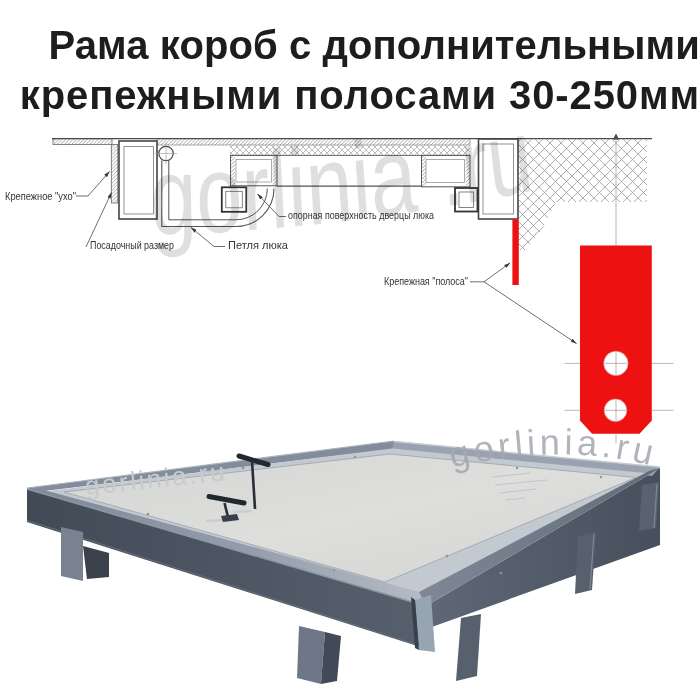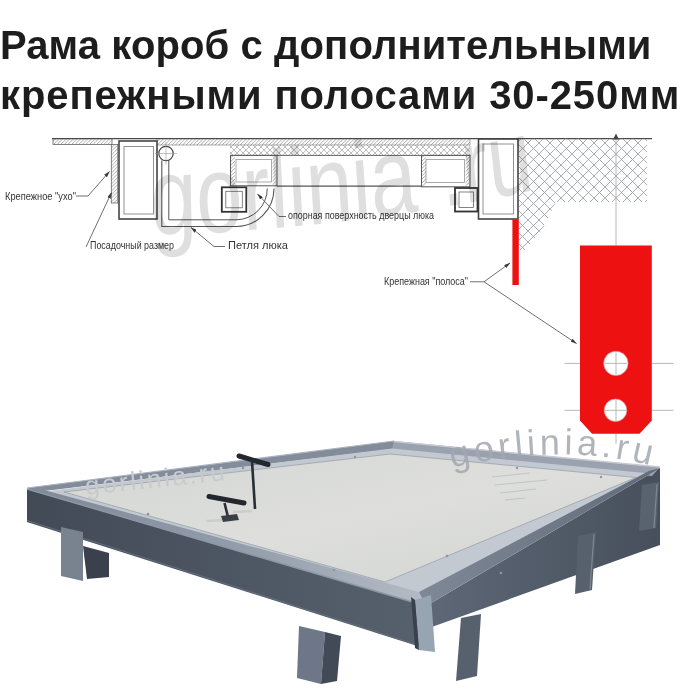--- a/index.html
+++ b/index.html
@@ -1,18 +1,18 @@
 <!DOCTYPE html>
 <html><head>
 <meta charset="utf-8">
 <style>
   html,body{margin:0;padding:0;}
   body{width:700px;height:700px;background:#ffffff;overflow:hidden;position:relative;
        font-family:"Liberation Sans", sans-serif;}
-  #title{position:absolute;left:0;top:0;width:700px;text-align:left;
+  #title{position:absolute;left:0;top:0;width:700px;text-align:right;
          font-weight:bold;font-size:40px;line-height:50px;color:#1d1d1d;
          padding-top:20px;}
   svg{position:absolute;left:0;top:0;}
 </style>
 </head>
 <body>
 <div id="title"><span style="letter-spacing:0.1px">Рама короб с дополнительными</span><br><span style="letter-spacing:0.9px">крепежными полосами 30-250мм</span></div>
 <svg width="700" height="700" viewBox="0 0 700 700">
 <defs>
   <pattern id="p1" width="3.6" height="3.6" patternUnits="userSpaceOnUse">

